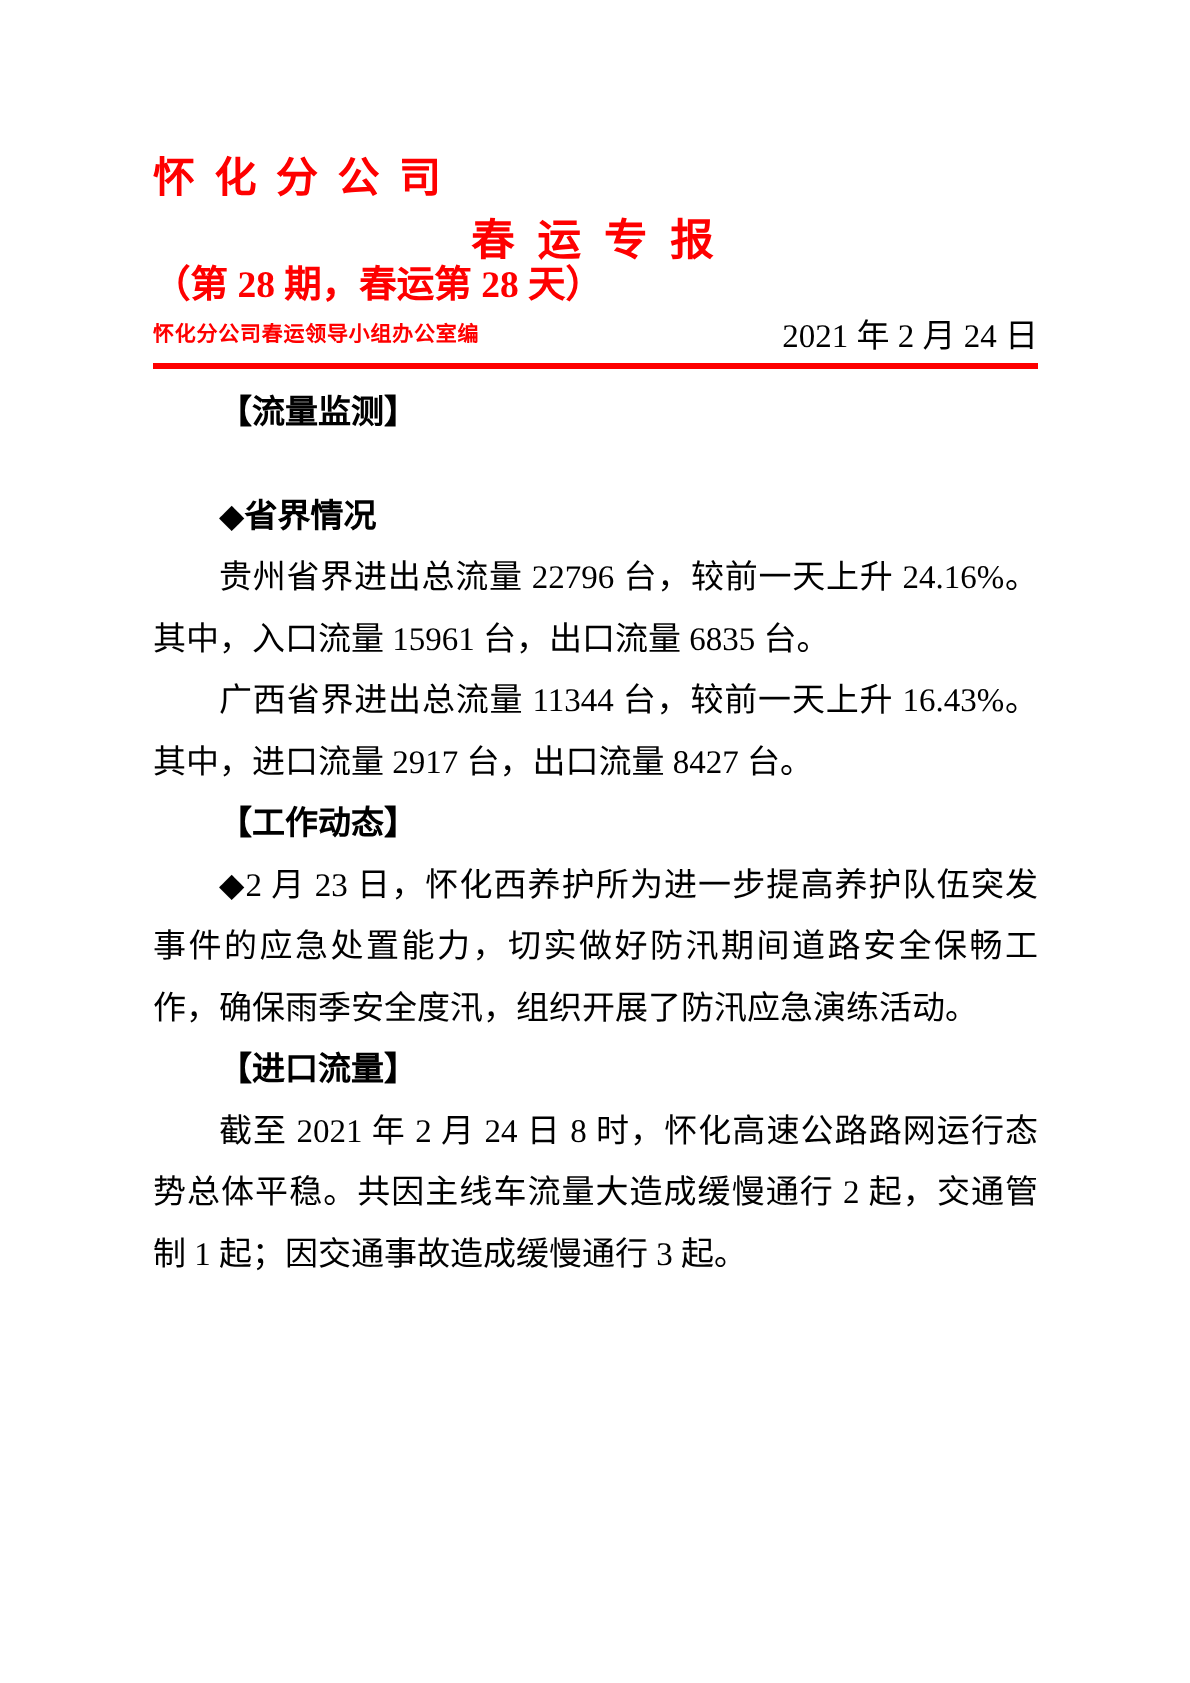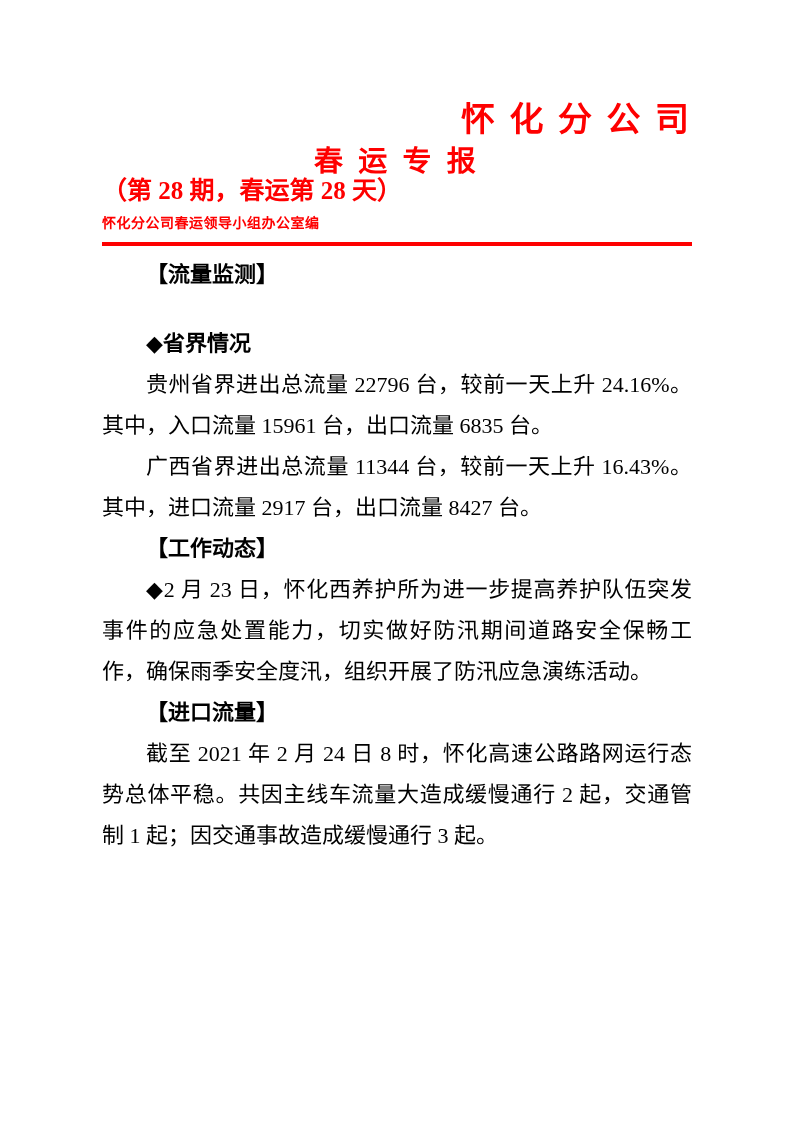--- a/index.html
+++ b/index.html
@@ -13,24 +13,24 @@
     width: 793px;
     height: 1122px;
     margin: 0 auto;
     background: #ffffff;
     padding: 100px 101px 0 102px;
     overflow: hidden;
   }
 
   .company-title {
     margin: 0;
-    text-align: right;
+    text-align: left;
     color: var(--accent);
     font-weight: bold;
-    font-size: 34px;
+    font-size: 28px;
     line-height: 39px;
     letter-spacing: 3px;
     white-space: nowrap;
   }
 
   .report-title {
     margin: 6px 0 0 0;
     text-align: center;
     color: var(--accent);
     font-weight: bold;
@@ -97,20 +97,21 @@
 <div class="page">
 
   <h1 class="company-title">怀 化 分 公 司</h1>
 
   <h2 class="report-title">春 运 专 报</h2>
 
   <div class="issue-line">（第 28 期，春运第 28 天）</div>
 
   <div class="masthead">
     <span class="editor">怀化分公司春运领导小组办公室编</span>
+    <span class="date">2021 年 2 月 24 日</span>
   </div>
 
   <div class="doc-body">
 
     <div class="sec-heading">【流量监测】</div>
 
 
     <div class="sub-heading">◆省界情况</div>
 
     <p class="para">贵州省界进出总流量 22796 台，较前一天上升 24.16%。其中，入口流量 15961 台，出口流量 6835 台。</p>

